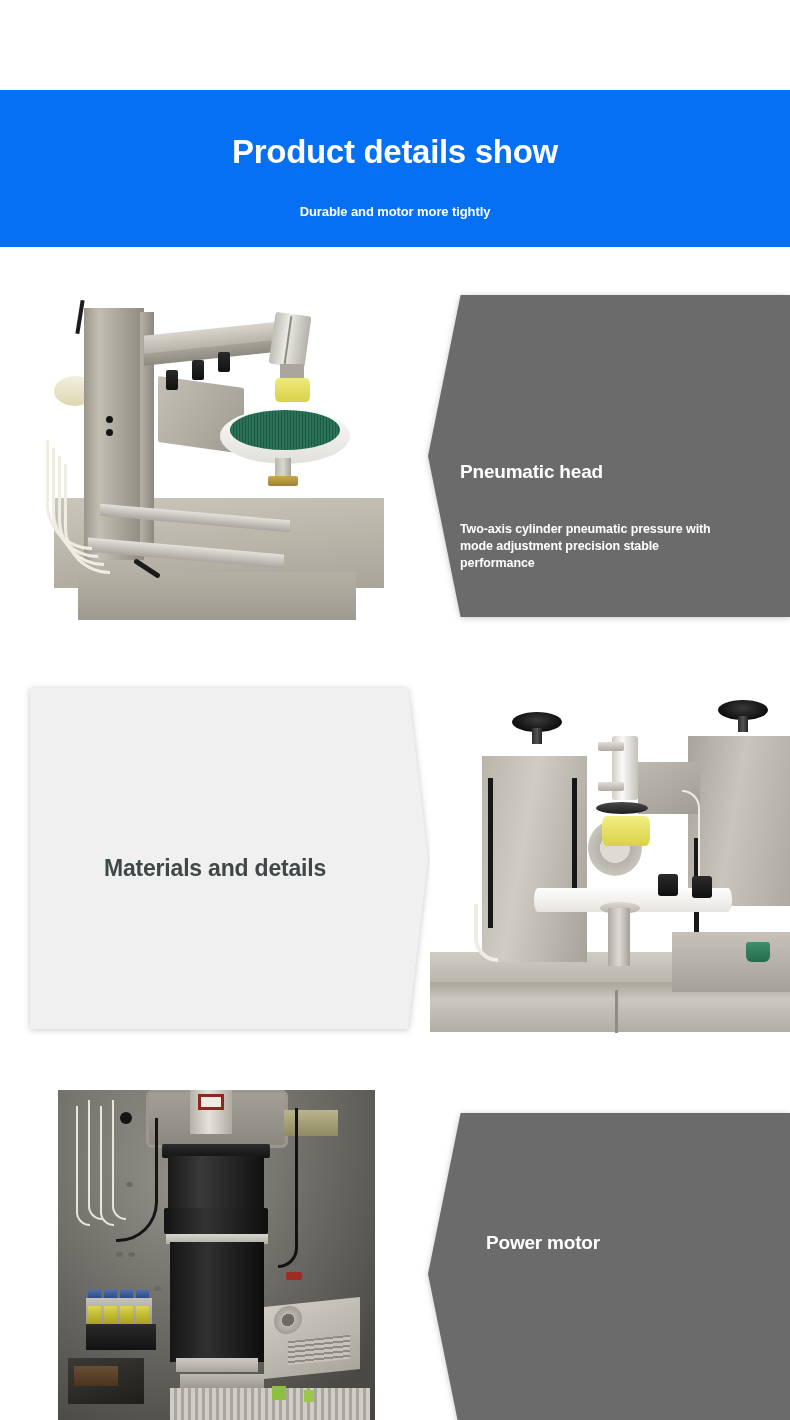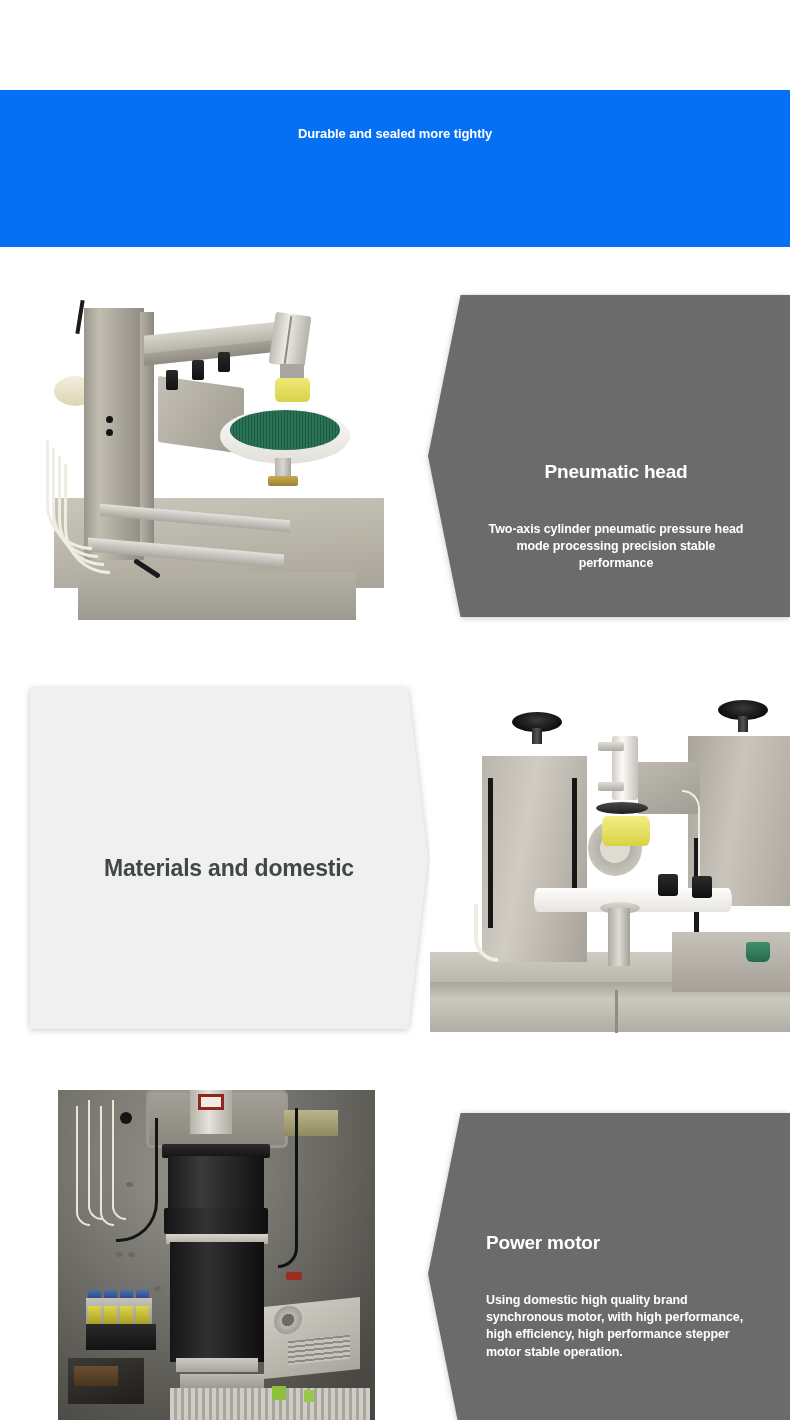--- a/index.html
+++ b/index.html
@@ -68,21 +68,21 @@
     letter-spacing:-0.2px;
   }
   .panel-body{
     font-size:12.5px; font-weight:bold; line-height:1.38;
     letter-spacing:-0.1px;
   }
   .on-dark .panel-heading, .on-dark .panel-body{ color:#ffffff; }
   .on-light .panel-heading{ color:#3f4749; font-size:23px; }
   .on-light .panel-body{ color:#4a5052; }
 
-  #text-1{ left:486px; top:192px; width:260px;text-align:center; }
+  #text-1{ left:460px; top:192px; width:260px; }
   #text-1 .panel-body{ margin-top:38px; }
   #text-2{ left:104px; top:168px; width:300px; }
   #text-2 .panel-body{ margin-top:25px; margin-left:40px; width:258px; }
   #text-3{ left:486px; top:145px; width:260px; }
   #text-3 .panel-body{ margin-top:38px; }
 
   
   .p1-table{
     position:absolute; left:14px; top:208px; width:330px; height:90px;
     background:linear-gradient(175deg,#c9c6bb 0%,#b8b4a8 55%,#a8a49a 100%);
@@ -426,21 +426,22 @@
   }
   .p3-redlug{
     position:absolute; left:228px; top:182px; width:16px; height:8px;
     background:#9e2c22; border-radius:2px;
   }
 </style>
 </head>
 <body>
 
 <div class="banner">
-  <div class="banner-sub">Durable and sealed more tightly</div>
+  <div class="banner-title">Product details show</div>
+  <div class="banner-sub">Durable and motor more tightly</div>
 </div>
 
 <div class="section" id="section-1">
 
   <div class="photo" id="photo-1">
     <div class="p1-table"></div>
     <div class="p1-table-front"></div>
     <div class="p1-spool"></div>
     <div class="p1-blackbar"></div>
     <div class="p1-column"></div>
@@ -471,31 +472,31 @@
     <div class="p1-hose" style="left:18px; top:166px;"></div>
     <div class="p1-hose" style="left:24px; top:174px;"></div>
     <div class="p1-lever"></div>
   </div>
 
   <div class="panel panel-right">
     <div class="panel-inner"></div>
   </div>
   <div class="panel-text on-dark" id="text-1">
     <div class="panel-heading">Pneumatic head</div>
-    <div class="panel-body">Two-axis cylinder pneumatic pressure head mode processing precision stable performance</div>
+    <div class="panel-body">Two-axis cylinder pneumatic pressure with mode adjustment precision stable performance</div>
   </div>
 </div>
 
 <div class="section" id="section-2">
 
   <div class="panel panel-left">
     <div class="panel-inner"></div>
   </div>
   <div class="panel-text on-light" id="text-2">
-    <div class="panel-heading">Materials and domestic</div>
+    <div class="panel-heading">Materials and details</div>
   </div>
 
   <div class="photo" id="photo-2">
     <div class="p2-bench"></div>
     <div class="p2-bench2"></div>
     <div class="p2-bench-seam"></div>
     <div class="p2-cab-l"></div>
     <div class="p2-cab-l-slot"></div>
     <div class="p2-cab-l-slot2"></div>
     <div class="p2-cab-r"></div>
@@ -571,15 +572,14 @@
     <div class="p3-screw" style="left:58px; top:162px;"></div>
     <div class="p3-screw" style="left:70px; top:162px;"></div>
     <div class="p3-screw" style="left:96px; top:196px;"></div>
   </div>
 
   <div class="panel panel-right">
     <div class="panel-inner"></div>
   </div>
   <div class="panel-text on-dark" id="text-3">
     <div class="panel-heading">Power motor</div>
-    <div class="panel-body">Using domestic high quality brand synchronous motor, with high performance, high efficiency, high performance stepper motor stable operation.</div>
   </div>
 </div>
 
 </body></html>

